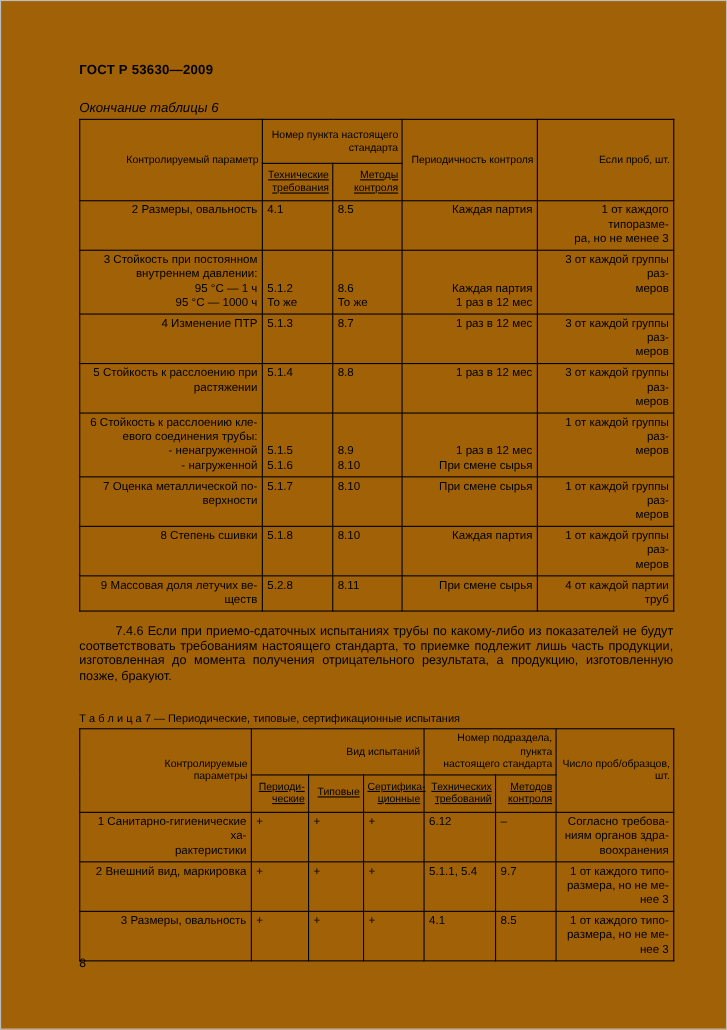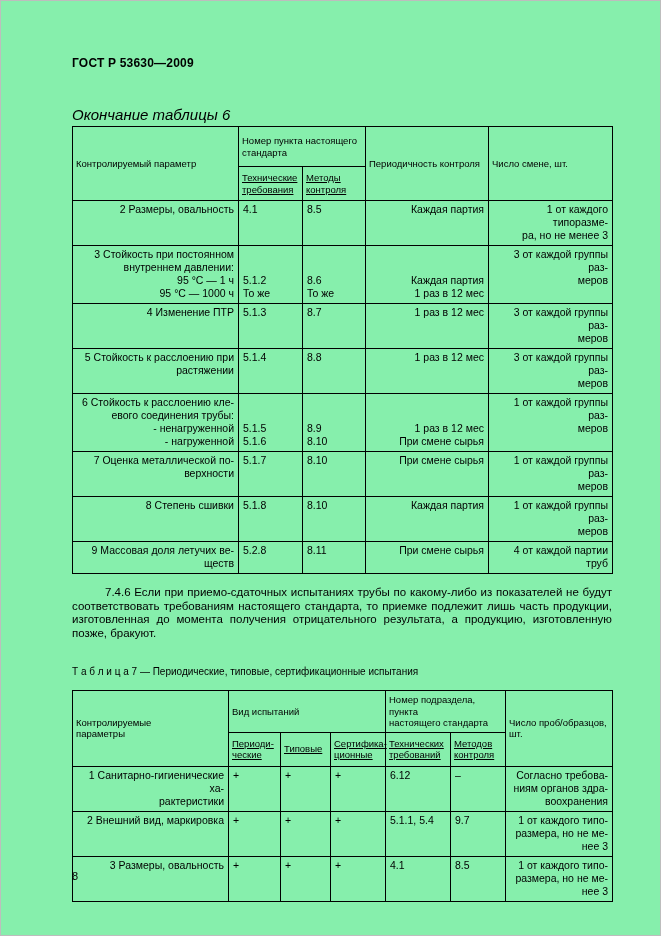--- a/index.html
+++ b/index.html
@@ -2,30 +2,30 @@
 <html><head>
 <meta charset="utf-8">
 <style>
   html,body{margin:0;padding:0;}
   body{
     width:661px;height:936px;background:#ffffff;color:#000;
     font-family:"Liberation Sans","DejaVu Sans",sans-serif;
     position:relative;overflow:hidden;
   }
   .page{
-    position:absolute;inset:0;border:1px solid #bdbdbd;background:#86efac;
+    position:absolute;inset:0;border:1px solid #bdbdbd;background:#a16207;
     box-sizing:border-box;padding:55px 49px 0 71px;
   }
   .doc-title{font-size:12px;font-weight:bold;letter-spacing:.2px;}
-  .t6-caption{font-style:italic;font-size:15px;margin-top:36px;margin-bottom:3px;}
-  .t7-caption{font-size:10px;margin-top:26px;margin-bottom:13px;white-space:pre-line;}
+  .t6-caption{font-style:italic;font-size:12px;margin-top:21px;margin-bottom:3px;}
+  .t7-caption{font-size:10px;margin-top:26px;margin-bottom:3px;white-space:pre-line;}
   table.gost-table{border-collapse:collapse;table-layout:fixed;width:540px;}
   .gost-table th,.gost-table td{border:1px solid #000;font-weight:normal;box-sizing:border-box;}
   .gost-table th{
-    font-size:9.5px;line-height:11.5px;text-align:left;vertical-align:middle;
+    font-size:9.5px;line-height:11.5px;text-align:right;vertical-align:middle;
     padding:3px 3px;white-space:pre-line;
   }
   .gost-table td{
     font-size:10.5px;line-height:13px;vertical-align:top;
     padding:2px 4px 3px;white-space:pre-line;
   }
   .gost-table thead .hr1 th{height:40px;}
   .gost-table thead .hr2 th{height:34px;text-decoration:underline;}
   td.cc{}
   td.cl{text-align:right;}
@@ -49,21 +49,21 @@
         <col style="width:64px">
         <col style="width:63px">
         <col style="width:123px">
         <col style="width:124px">
     </colgroup>
     <thead>
       <tr class="hr1">
         <th rowspan="2">Контролируемый параметр</th>
         <th colspan="2">Номер пункта настоящего стандарта</th>
         <th rowspan="2">Периодичность контроля</th>
-        <th rowspan="2">Число смене, шт.</th>
+        <th rowspan="2">Если проб, шт.</th>
       </tr>
       <tr class="hr2">
         <th>Технические требования</th>
         <th>Методы контроля</th>
       </tr>
     </thead>
     <tbody>
       <tr>
         <td class="cl">2 Размеры, овальность</td>
         <td class="cc">4.1</td>

